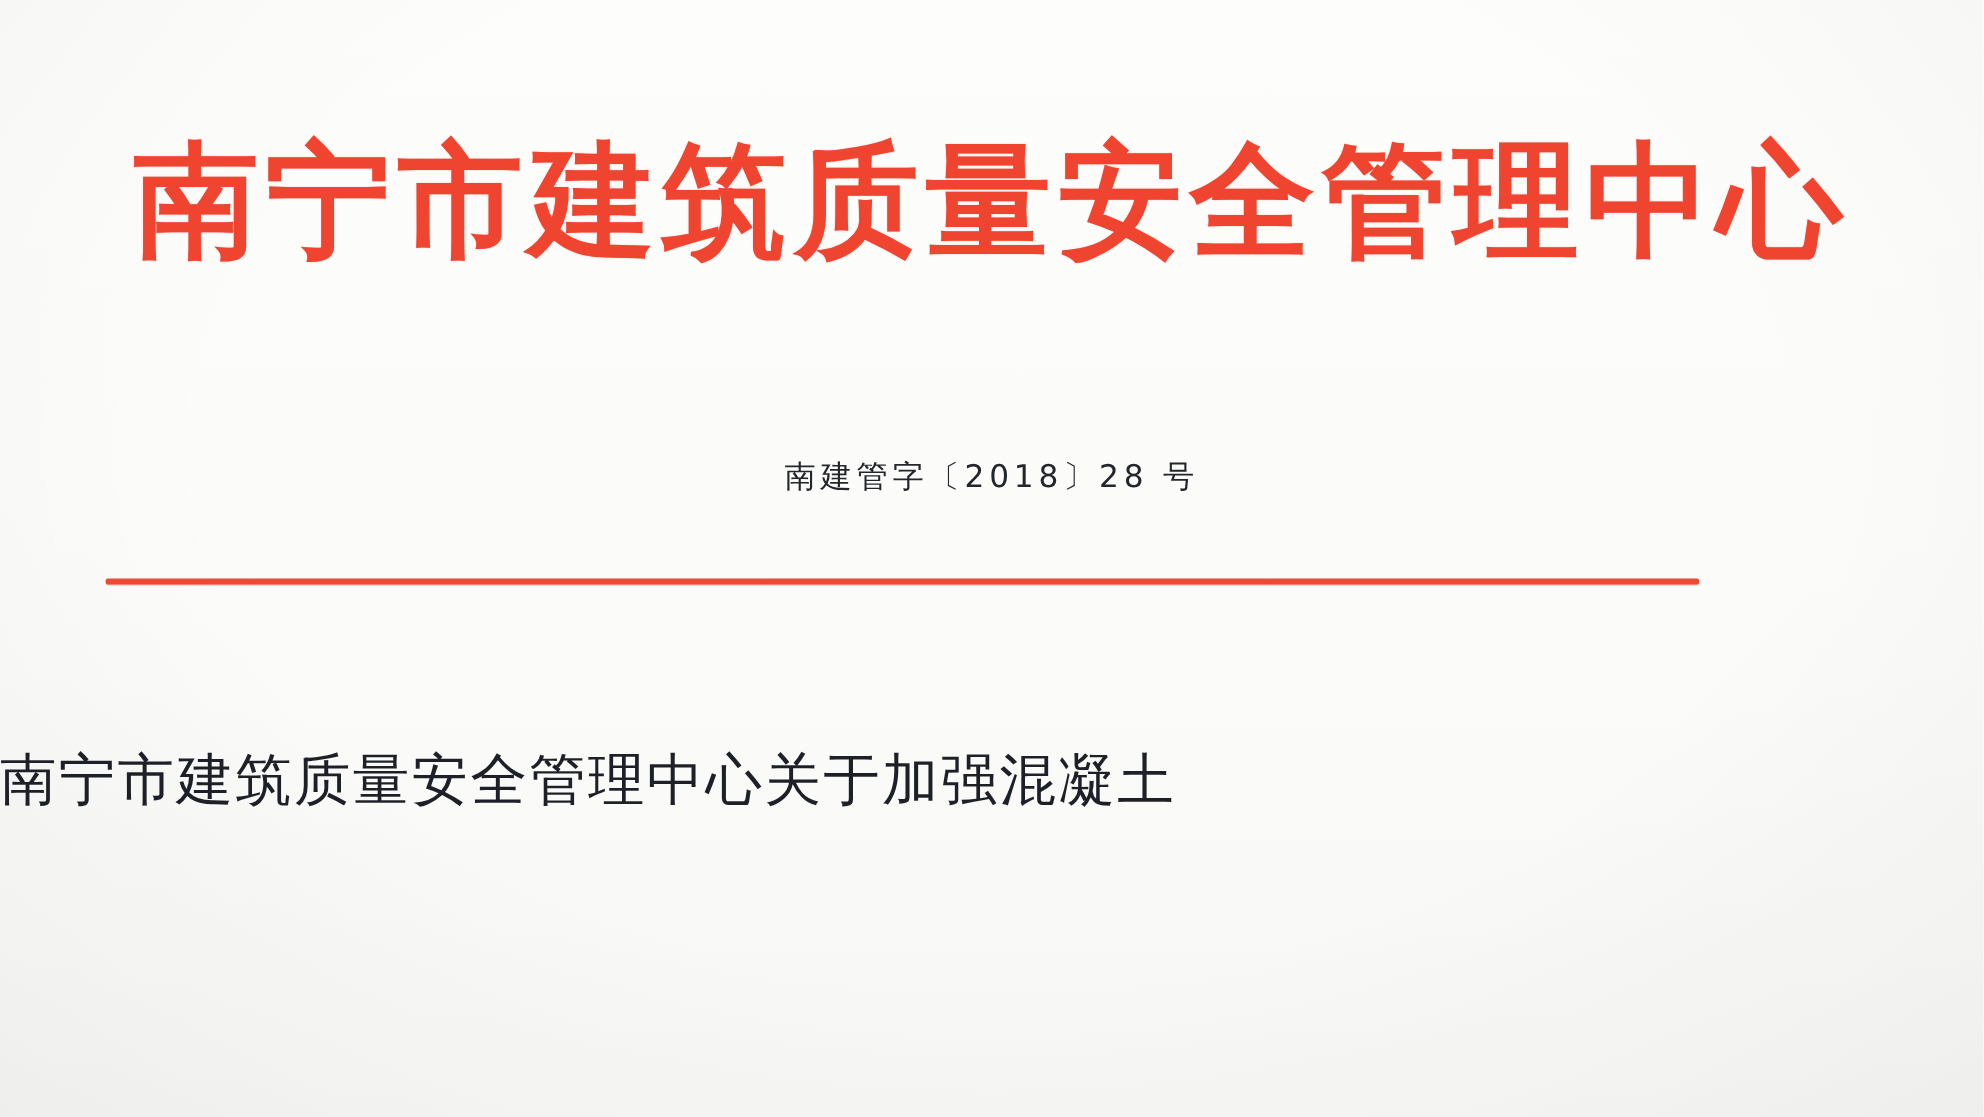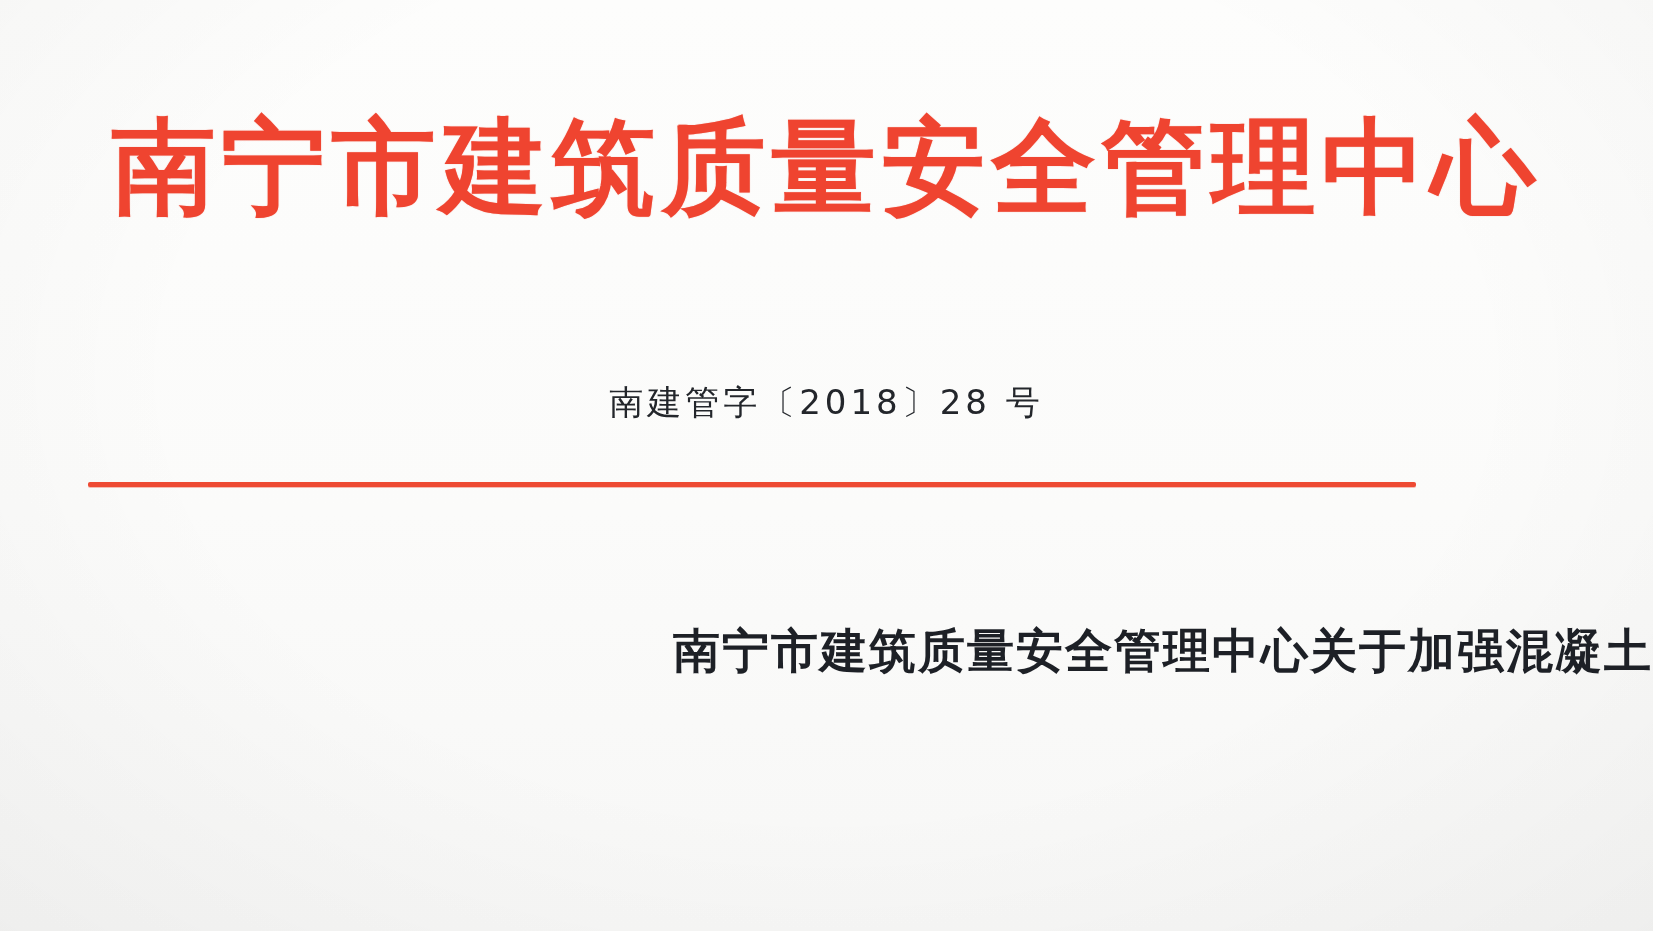--- a/index.html
+++ b/index.html
@@ -51,43 +51,43 @@
   .doc-number-row {
     position: absolute;
     top: 380px;
     left: 0;
     width: 100%;
     text-align: center;
   }
   .doc-number {
     display: inline-block;
     font-family: "DejaVu Sans", "Liberation Sans", sans-serif;
-    font-size: 34px;
+    font-size: 26px;
     letter-spacing: 4px;
     color: #23262b;
     white-space: nowrap;
   }
   .red-rule {
     position: absolute;
     top: 482px;
     left: 88px;
     width: 1328px;
     height: 5px;
     background: #ee4a33;
     border-radius: 2px;
     box-shadow: 0 1px 0 rgba(238,74,51,0.35);
   }
   .doc-title {
     position: absolute;
     top: 612px;
     left: 0;
     width: 100%;
-    text-align: right;
+    text-align: left;
     font-family: "DejaVu Serif", "Liberation Serif", serif;
-    font-weight: bold;
+    font-weight: normal;
     color: #1d2026;
   }
   .doc-title .line {
     font-size: 47px;
     line-height: 78px;
     letter-spacing: 2px;
     white-space: nowrap;
   }
 </style>
 </head>

